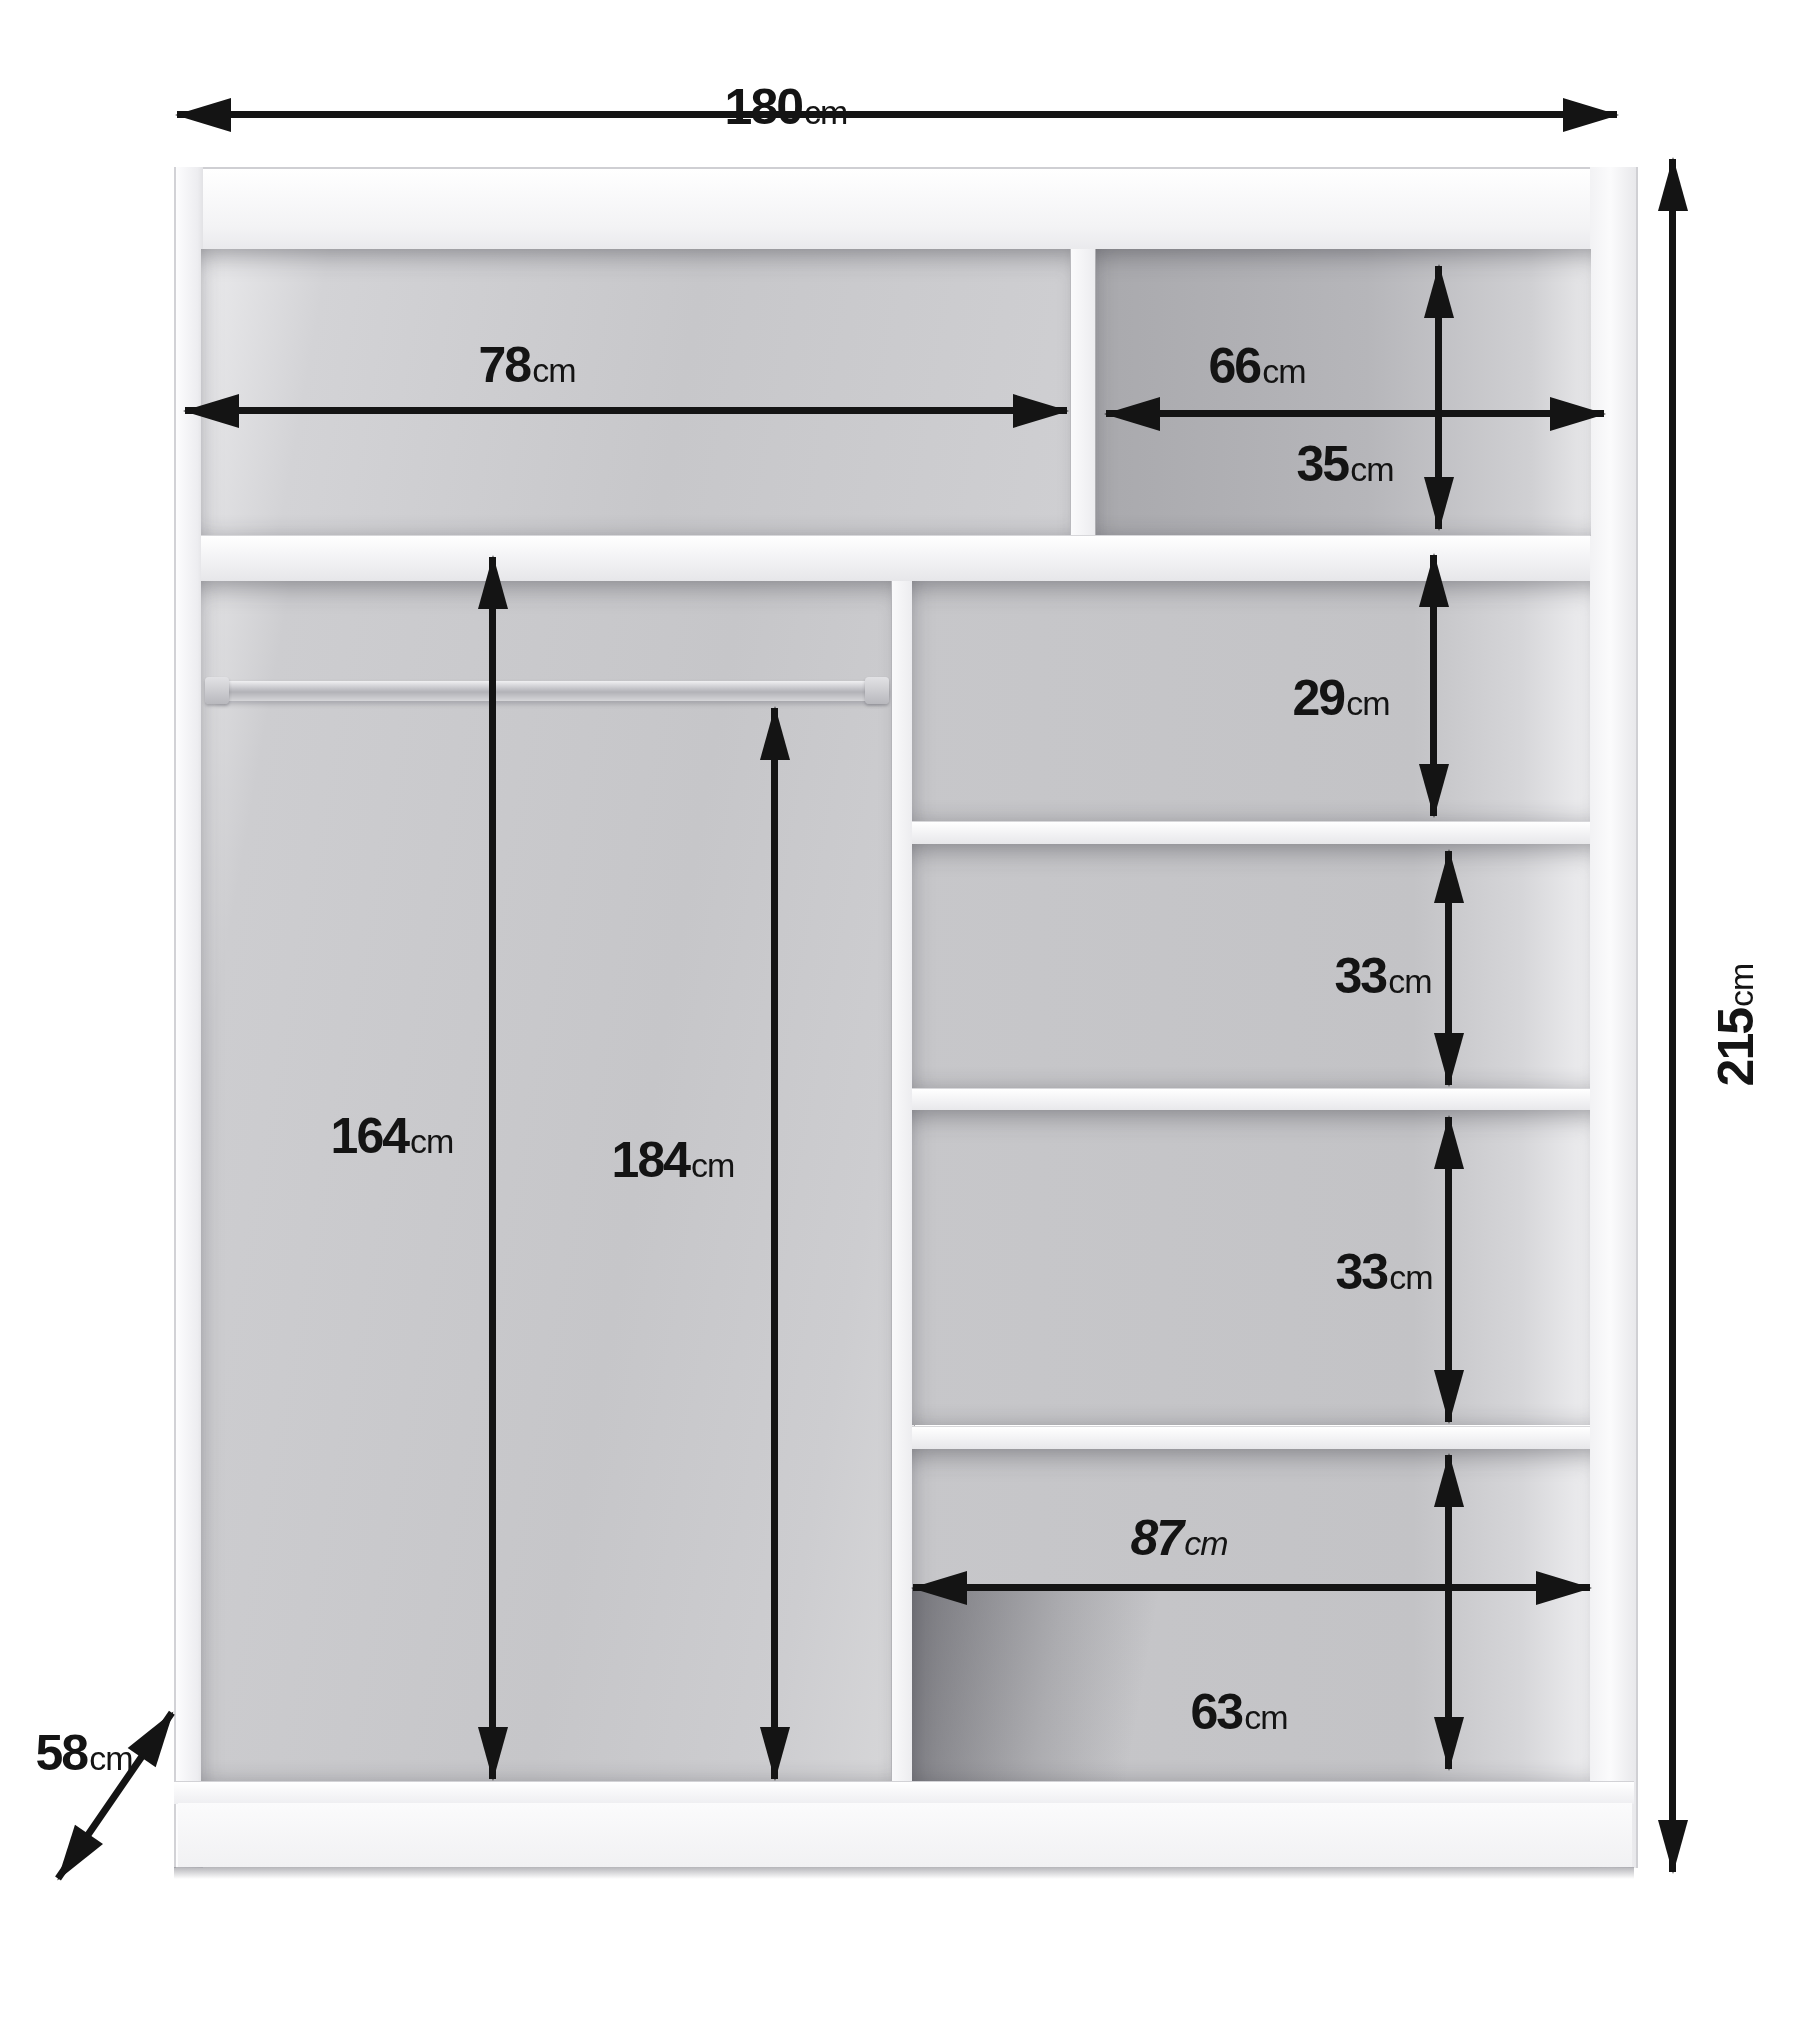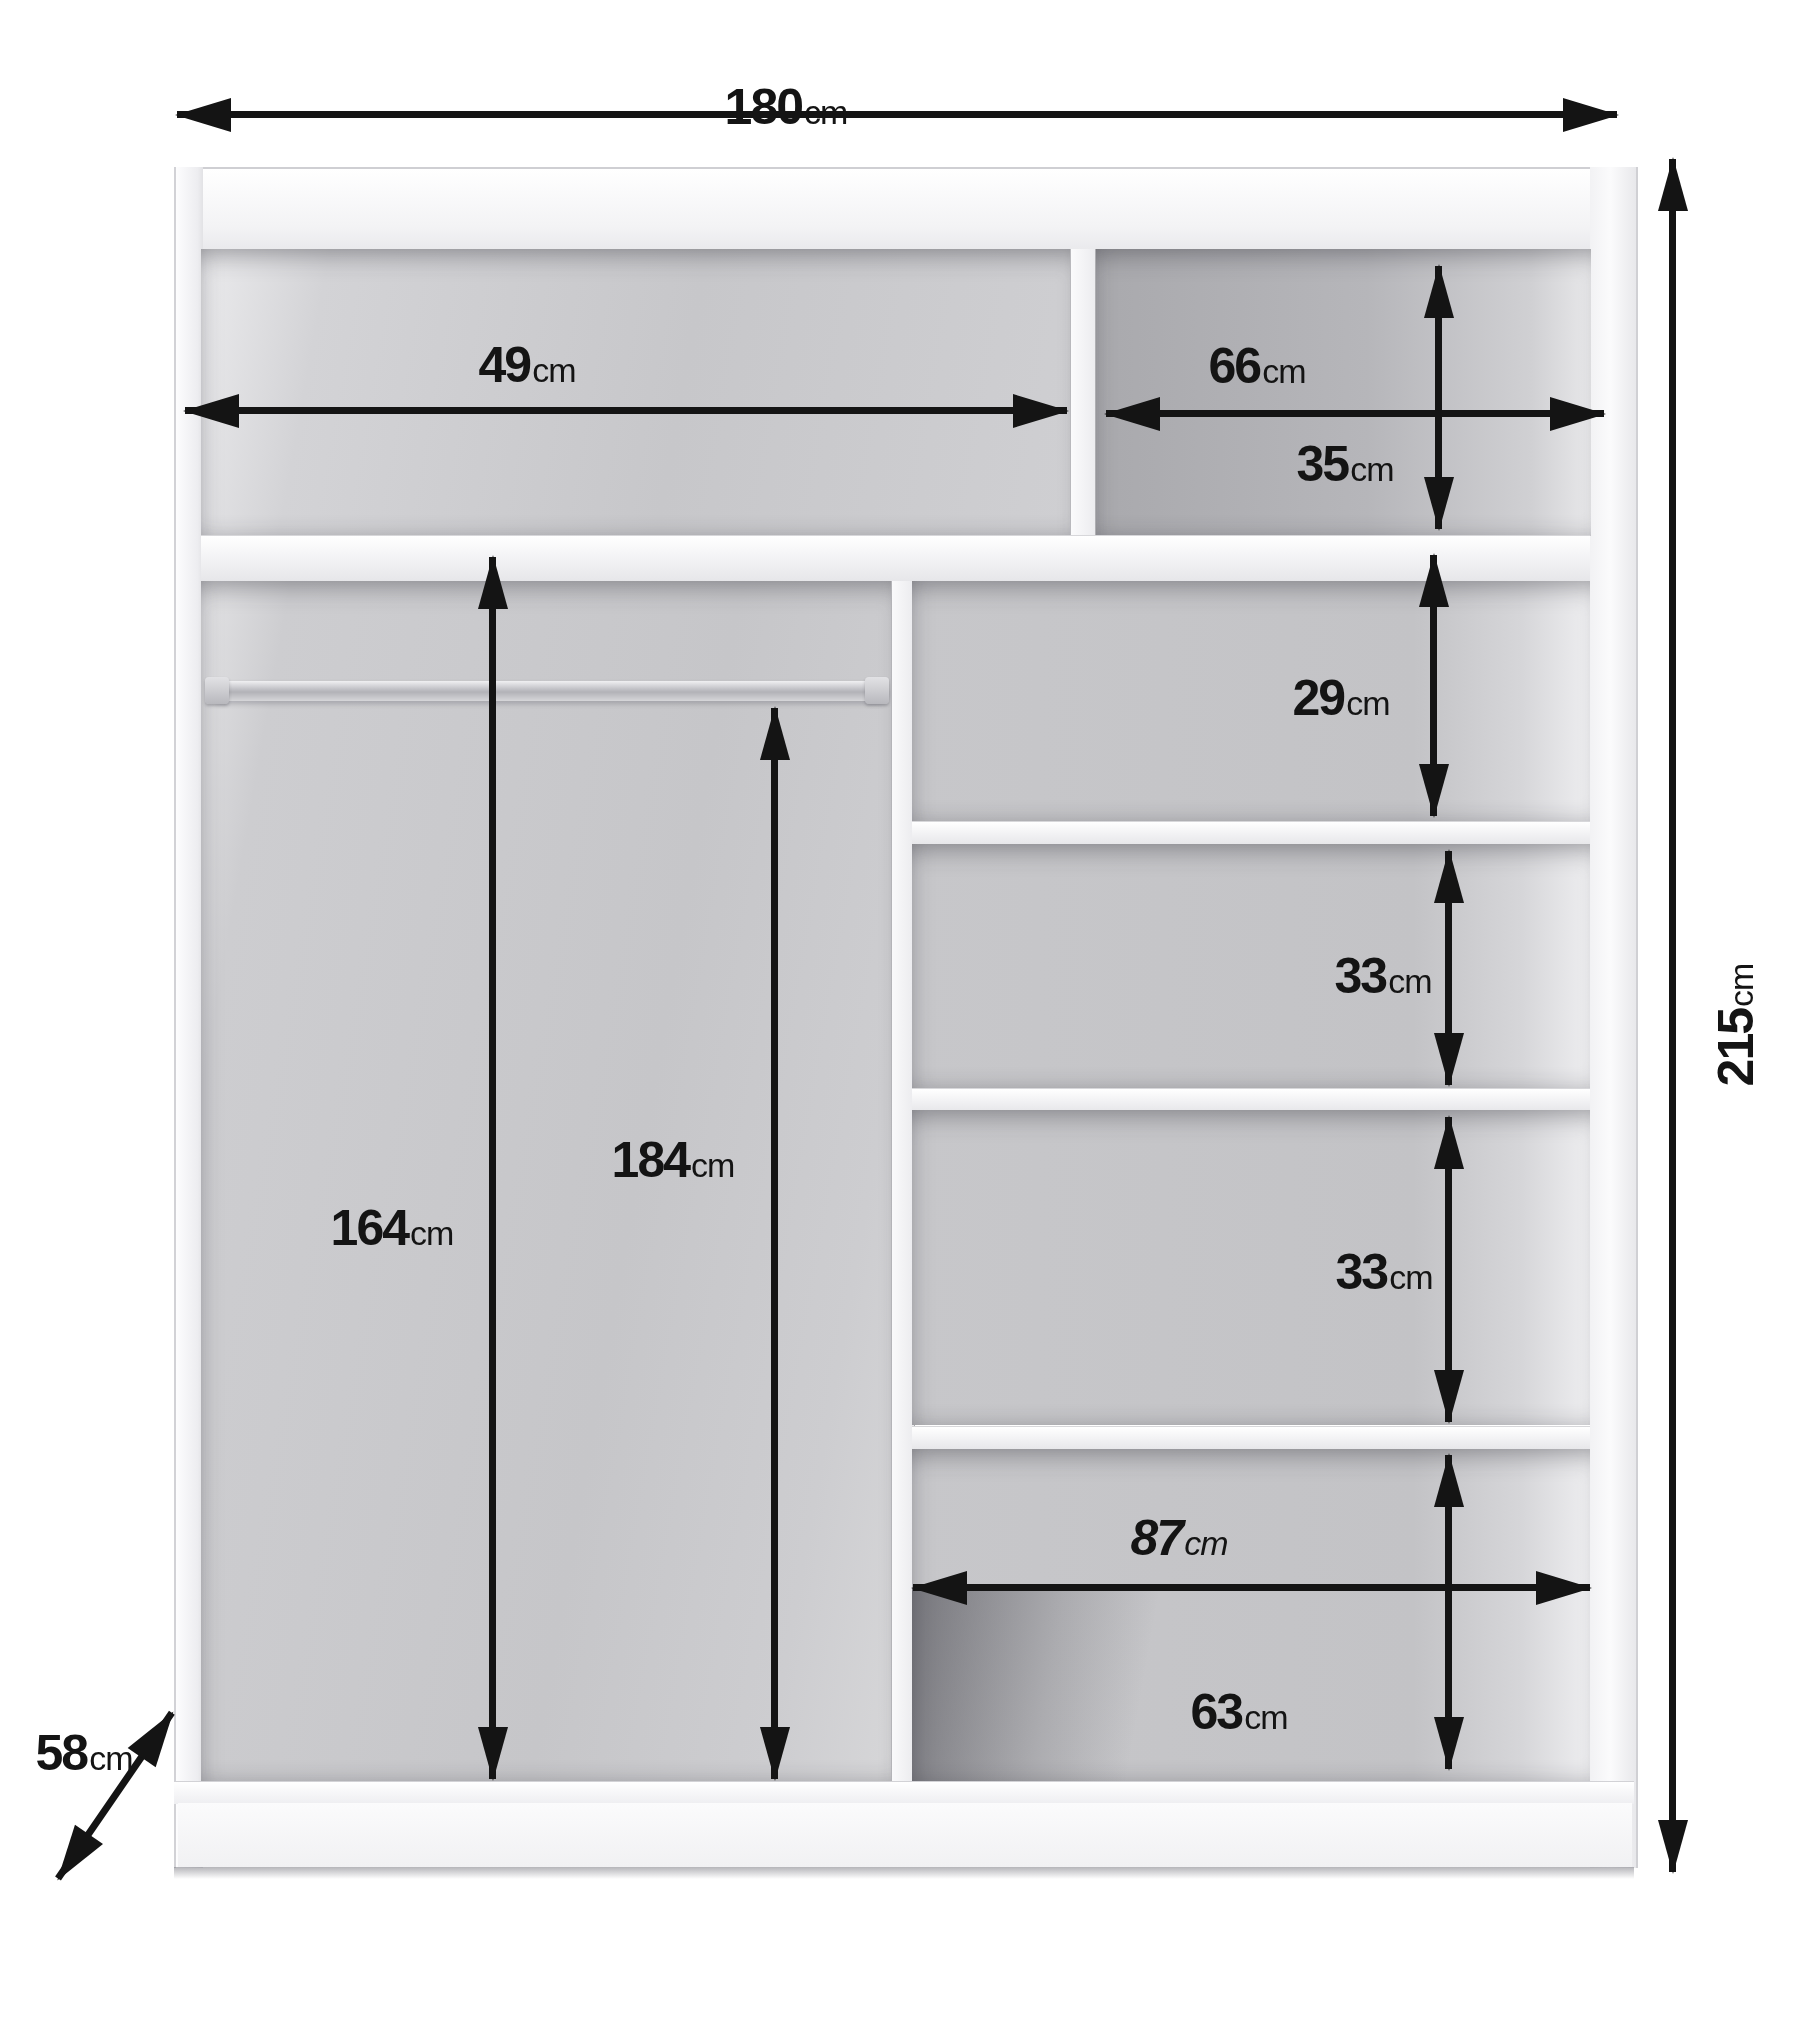--- a/index.html
+++ b/index.html
@@ -208,21 +208,21 @@
   </div>
   <div class="dim-label rot" style="left:1736px; top:1025px;">
     <span class="num">215</span>
       <span class="unit">cm</span>
   </div>
   <div class="dim-label" style="left:84px; top:1753px;">
     <span class="num">58</span>
       <span class="unit">cm</span>
   </div>
   <div class="dim-label" style="left:527px; top:365px;">
-    <span class="num">49</span>
+    <span class="num">78</span>
       <span class="unit">cm</span>
   </div>
   <div class="dim-label" style="left:1257px; top:366px;">
     <span class="num">66</span>
       <span class="unit">cm</span>
   </div>
   <div class="dim-label" style="left:1345px; top:464px;text-align:center;">
     <span class="num">35</span>
       <span class="unit">cm</span>
   </div>
@@ -239,21 +239,21 @@
       <span class="unit">cm</span>
   </div>
   <div class="dim-label" style="left:1179px; top:1538px;font-style:italic;">
     <span class="num">87</span>
       <span class="unit">cm</span>
   </div>
   <div class="dim-label" style="left:1239px; top:1712px;">
     <span class="num">63</span>
       <span class="unit">cm</span>
   </div>
-  <div class="dim-label" style="left:392px; top:1228px;">
+  <div class="dim-label" style="left:392px; top:1136px;">
     <span class="num">164</span>
       <span class="unit">cm</span>
   </div>
   <div class="dim-label" style="left:673px; top:1160px;">
     <span class="num">184</span>
       <span class="unit">cm</span>
   </div>
 
 </div>
 

